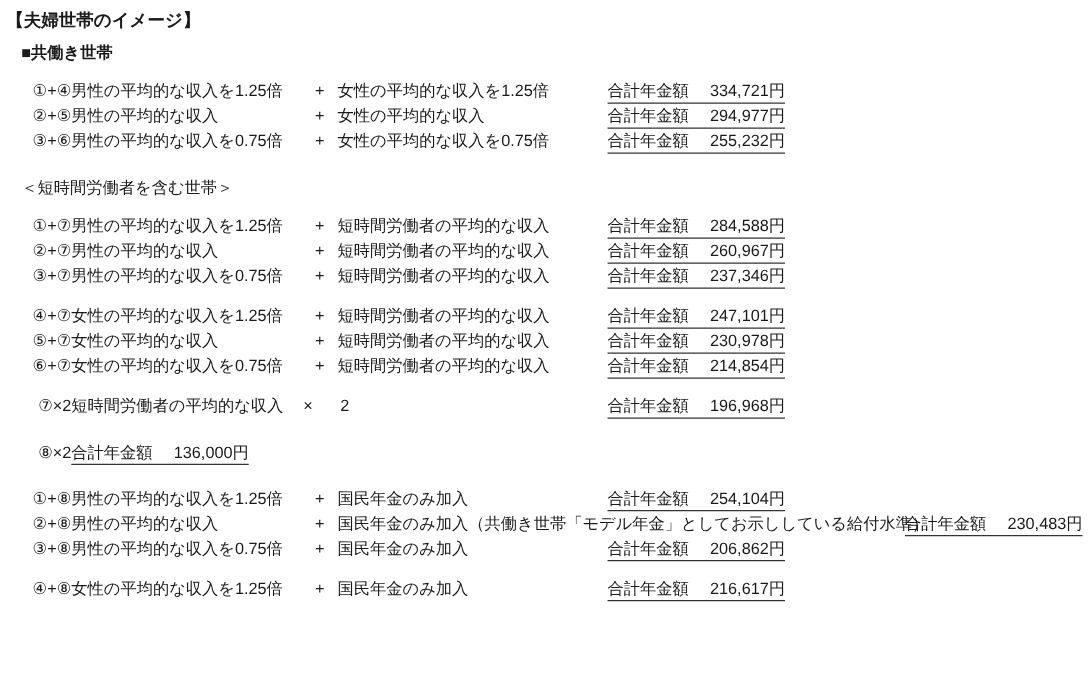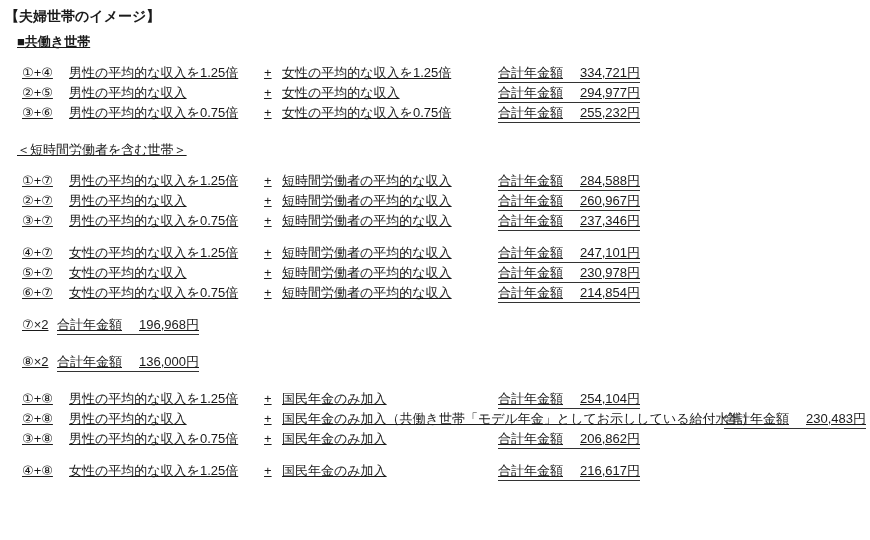--- a/index.html
+++ b/index.html
@@ -12,39 +12,39 @@
     overflow:hidden;
   }
   #doc{padding:6px 4px 0 5px;}
   .doc-title{
     font-weight:bold;
     font-size:14px;
     line-height:20px;
     margin-bottom:6px;
     white-space:nowrap;
   }
-  .section{margin-top:17px;text-decoration:underline;}
+  .section{margin-top:17px;}
   .section:first-of-type{margin-top:0;}
   .section-heading{
     margin-left:12px;
     line-height:19px;
     white-space:nowrap;
   }
   .section-heading.bold{font-weight:bold;}
   .block{margin-top:12px;}
   .block:first-of-type{margin-top:0;}
   .row{
     display:flex;
     align-items:baseline;
     margin-left:17px;
     line-height:19px;
     white-space:nowrap;
   }
-  .c-label{flex:0 0 35px;}
-  .c-content{display:flex;min-width:429px;align-items:flex-end;margin-left:12px;}
+  .c-label{flex:0 0 35px;text-align:right;}
+  .c-content{display:flex;min-width:429px;align-items:flex-end;}
   .c-first{flex:0 0 195px;}
   .c-op{flex:0 0 18px;}
   .c-second{min-width:216px;}
   .c-content.inline{display:block;}
   .c-content.inline .c-first,
   .c-content.inline .c-op,
   .c-content.inline .c-second{display:inline;flex:none;min-width:0;}
   .c-content.inline .c-op{margin-left:16px;}
   .c-content.inline .c-second{margin-left:22px;}
   .c-total{
@@ -176,20 +176,21 @@
             </span>
             <span class="c-total">
               <span class="total-label">合計年金額</span>
               <span class="total-value">214,854円</span>
             </span>
           </div>
         </div>
         <div class="block">
           <div class="row">
             <span class="c-label">⑦×2</span>
+            <span class="c-content inline"><span class="c-first">短時間労働者の平均的な収入</span><span class="c-op">×</span><span class="c-second">2</span></span>
             <span class="c-total">
               <span class="total-label">合計年金額</span>
               <span class="total-value">196,968円</span>
             </span>
           </div>
         </div>
       </div>
       <div class="section">
         <div class="block">
           <div class="row">

